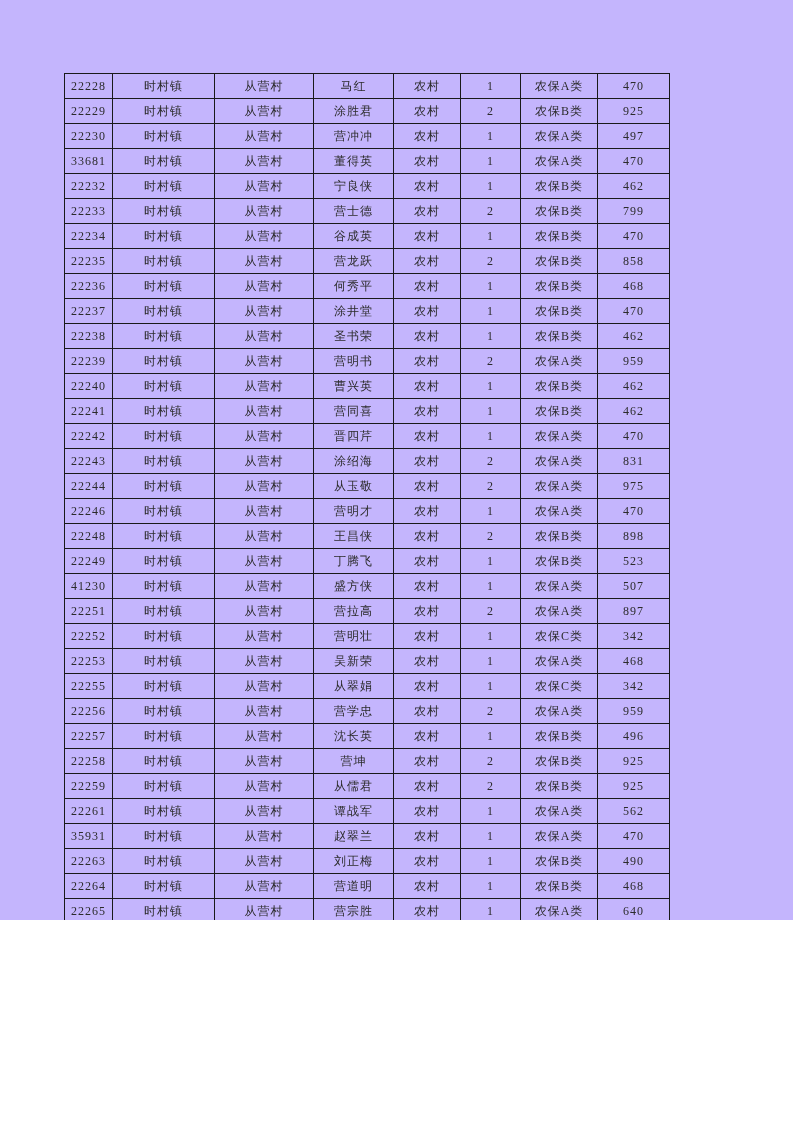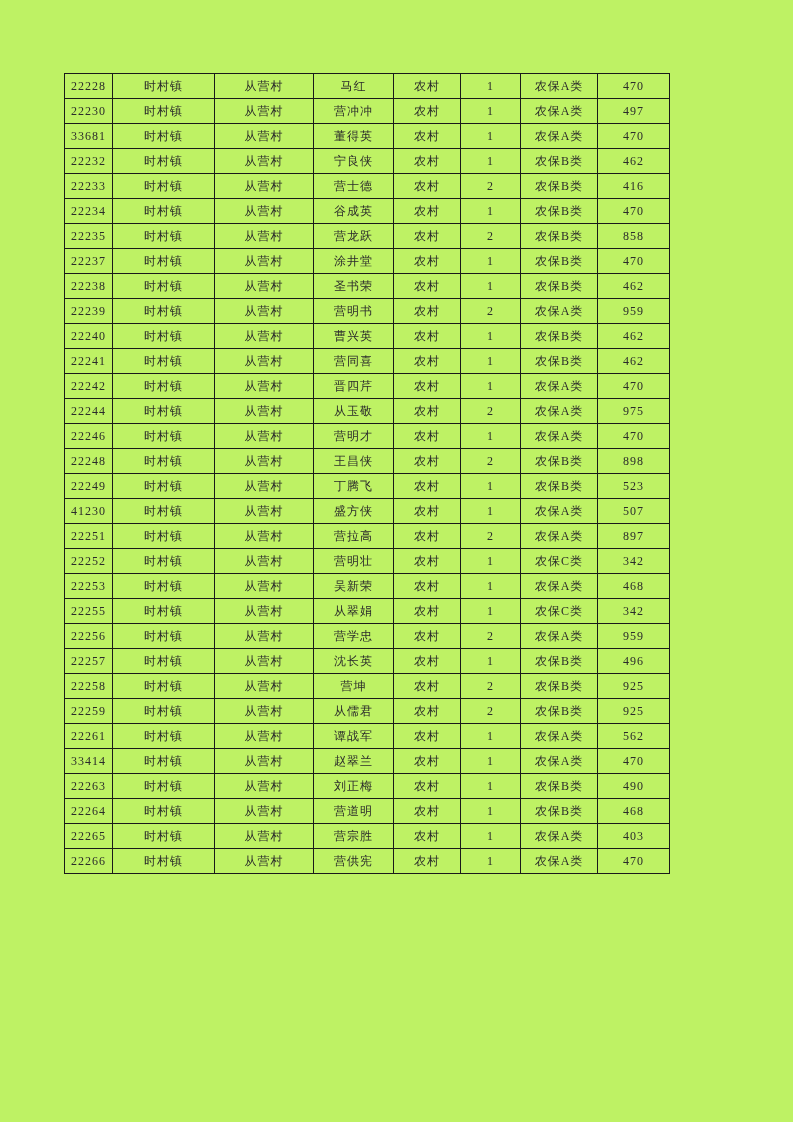--- a/index.html
+++ b/index.html
@@ -3,22 +3,22 @@
 <meta charset="utf-8">
 <style>
   html, body {
     margin: 0;
     padding: 0;
     background: #ffffff;
   }
   .page {
     position: relative;
     width: 793px;
-    height: 1122px;
-    background: #bef264;
+    height: 920px;
+    background: #c4b5fd;
     overflow: hidden;
     font-family: "Liberation Serif", "DejaVu Serif", serif;
   }
   table.roster {
     position: absolute;
     left: 64px;
     top: 73px;
     width: 605px;
     border-collapse: collapse;
     table-layout: fixed;
@@ -56,20 +56,30 @@
           <td>22228</td>
           <td>时村镇</td>
           <td>从营村</td>
           <td>马红</td>
           <td>农村</td>
           <td>1</td>
           <td>农保A类</td>
           <td>470</td>
         </tr>
         <tr>
+          <td>22229</td>
+          <td>时村镇</td>
+          <td>从营村</td>
+          <td>涂胜君</td>
+          <td>农村</td>
+          <td>2</td>
+          <td>农保B类</td>
+          <td>925</td>
+        </tr>
+        <tr>
           <td>22230</td>
           <td>时村镇</td>
           <td>从营村</td>
           <td>营冲冲</td>
           <td>农村</td>
           <td>1</td>
           <td>农保A类</td>
           <td>497</td>
         </tr>
         <tr>
@@ -93,21 +103,21 @@
           <td>462</td>
         </tr>
         <tr>
           <td>22233</td>
           <td>时村镇</td>
           <td>从营村</td>
           <td>营士德</td>
           <td>农村</td>
           <td>2</td>
           <td>农保B类</td>
-          <td>416</td>
+          <td>799</td>
         </tr>
         <tr>
           <td>22234</td>
           <td>时村镇</td>
           <td>从营村</td>
           <td>谷成英</td>
           <td>农村</td>
           <td>1</td>
           <td>农保B类</td>
           <td>470</td>
@@ -116,20 +126,30 @@
           <td>22235</td>
           <td>时村镇</td>
           <td>从营村</td>
           <td>营龙跃</td>
           <td>农村</td>
           <td>2</td>
           <td>农保B类</td>
           <td>858</td>
         </tr>
         <tr>
+          <td>22236</td>
+          <td>时村镇</td>
+          <td>从营村</td>
+          <td>何秀平</td>
+          <td>农村</td>
+          <td>1</td>
+          <td>农保B类</td>
+          <td>468</td>
+        </tr>
+        <tr>
           <td>22237</td>
           <td>时村镇</td>
           <td>从营村</td>
           <td>涂井堂</td>
           <td>农村</td>
           <td>1</td>
           <td>农保B类</td>
           <td>470</td>
         </tr>
         <tr>
@@ -174,20 +194,30 @@
         </tr>
         <tr>
           <td>22242</td>
           <td>时村镇</td>
           <td>从营村</td>
           <td>晋四芹</td>
           <td>农村</td>
           <td>1</td>
           <td>农保A类</td>
           <td>470</td>
+        </tr>
+        <tr>
+          <td>22243</td>
+          <td>时村镇</td>
+          <td>从营村</td>
+          <td>涂绍海</td>
+          <td>农村</td>
+          <td>2</td>
+          <td>农保A类</td>
+          <td>831</td>
         </tr>
         <tr>
           <td>22244</td>
           <td>时村镇</td>
           <td>从营村</td>
           <td>从玉敬</td>
           <td>农村</td>
           <td>2</td>
           <td>农保A类</td>
           <td>975</td>
@@ -316,21 +346,21 @@
           <td>22261</td>
           <td>时村镇</td>
           <td>从营村</td>
           <td>谭战军</td>
           <td>农村</td>
           <td>1</td>
           <td>农保A类</td>
           <td>562</td>
         </tr>
         <tr>
-          <td>33414</td>
+          <td>35931</td>
           <td>时村镇</td>
           <td>从营村</td>
           <td>赵翠兰</td>
           <td>农村</td>
           <td>1</td>
           <td>农保A类</td>
           <td>470</td>
         </tr>
         <tr>
           <td>22263</td>
@@ -353,21 +383,21 @@
           <td>468</td>
         </tr>
         <tr>
           <td>22265</td>
           <td>时村镇</td>
           <td>从营村</td>
           <td>营宗胜</td>
           <td>农村</td>
           <td>1</td>
           <td>农保A类</td>
-          <td>403</td>
+          <td>640</td>
         </tr>
         <tr>
           <td>22266</td>
           <td>时村镇</td>
           <td>从营村</td>
           <td>营供宪</td>
           <td>农村</td>
           <td>1</td>
           <td>农保A类</td>
           <td>470</td>

